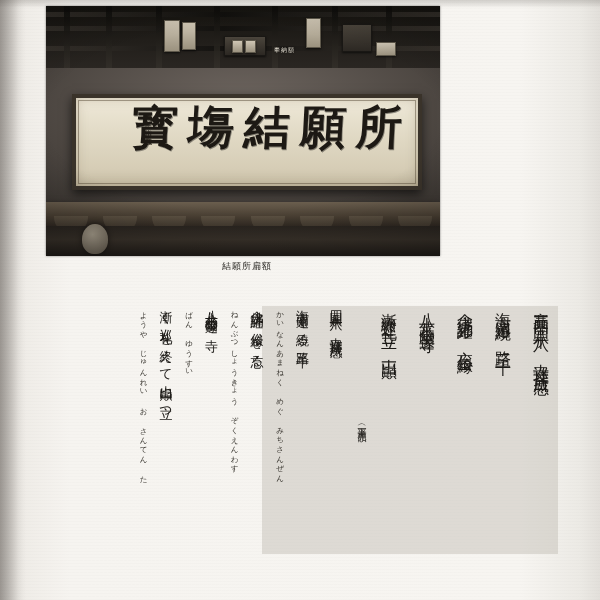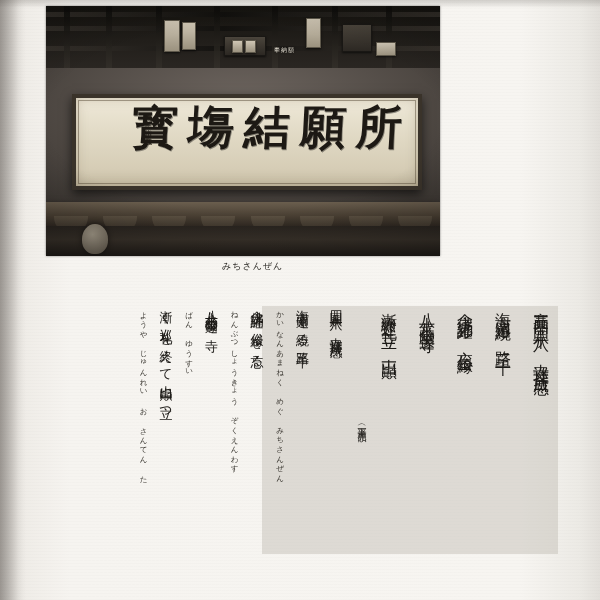--- a/index.html
+++ b/index.html
@@ -339,21 +339,21 @@
         <i></i>
         <i></i>
         <i></i>
         <i></i>
     </div>
     <div class="floor"></div>
     <div class="lantern"></div>
     <div class="vignette"></div>
   </div>
 
-  <div class="caption">みちさんぜん</div>
+  <div class="caption">結願所扁額</div>
 
   <div class="shade"></div>
 
   <div class="body-block">
 
     <div class="col kanbun">賽三四国八十八ヶ寺巡拝所感ニ</div>
     <div class="col kanbun">海南遍繞ル路三千</div>
     <div class="col kanbun">念佛誦経ル忘俗縁ニ</div>
     <div class="col kanbun">八十八番幽邃寺</div>
     <div class="col kanbun">漸終巡礼一立ニ山巓一</div>

